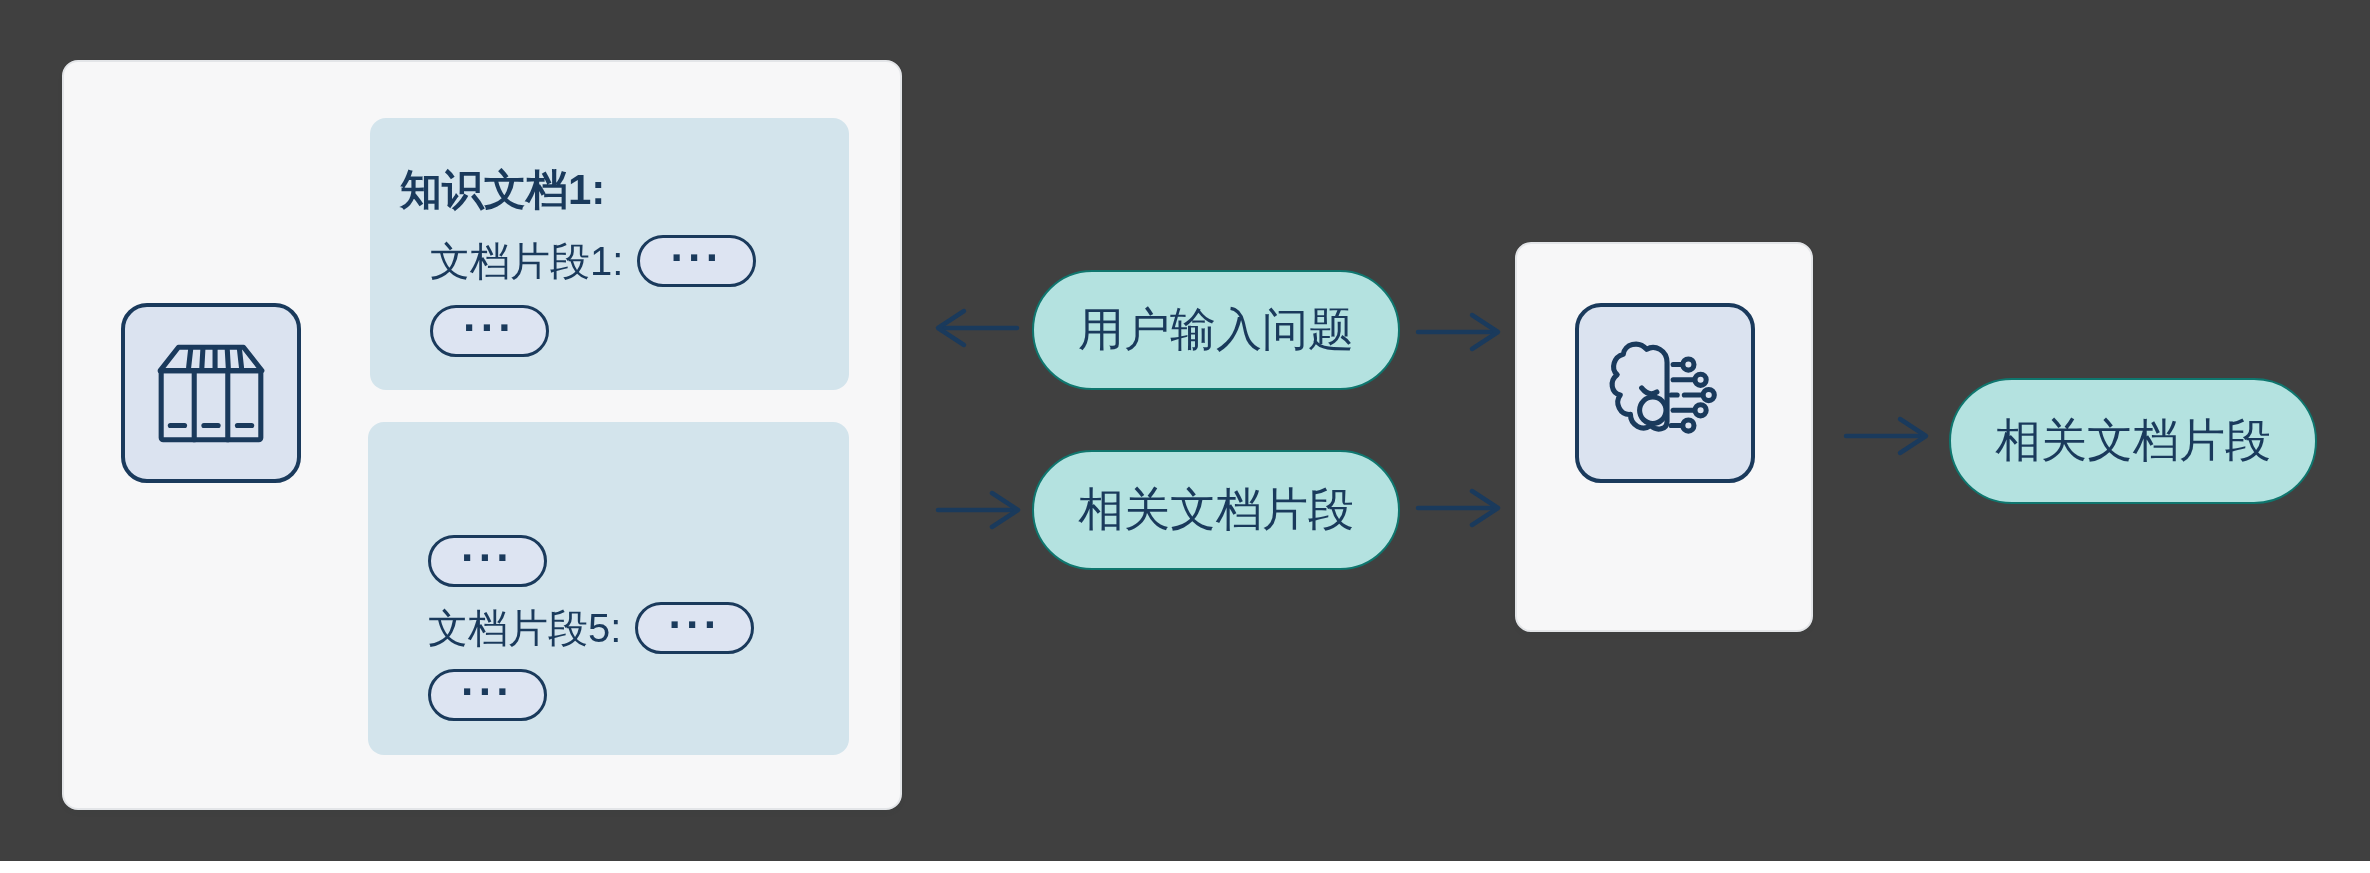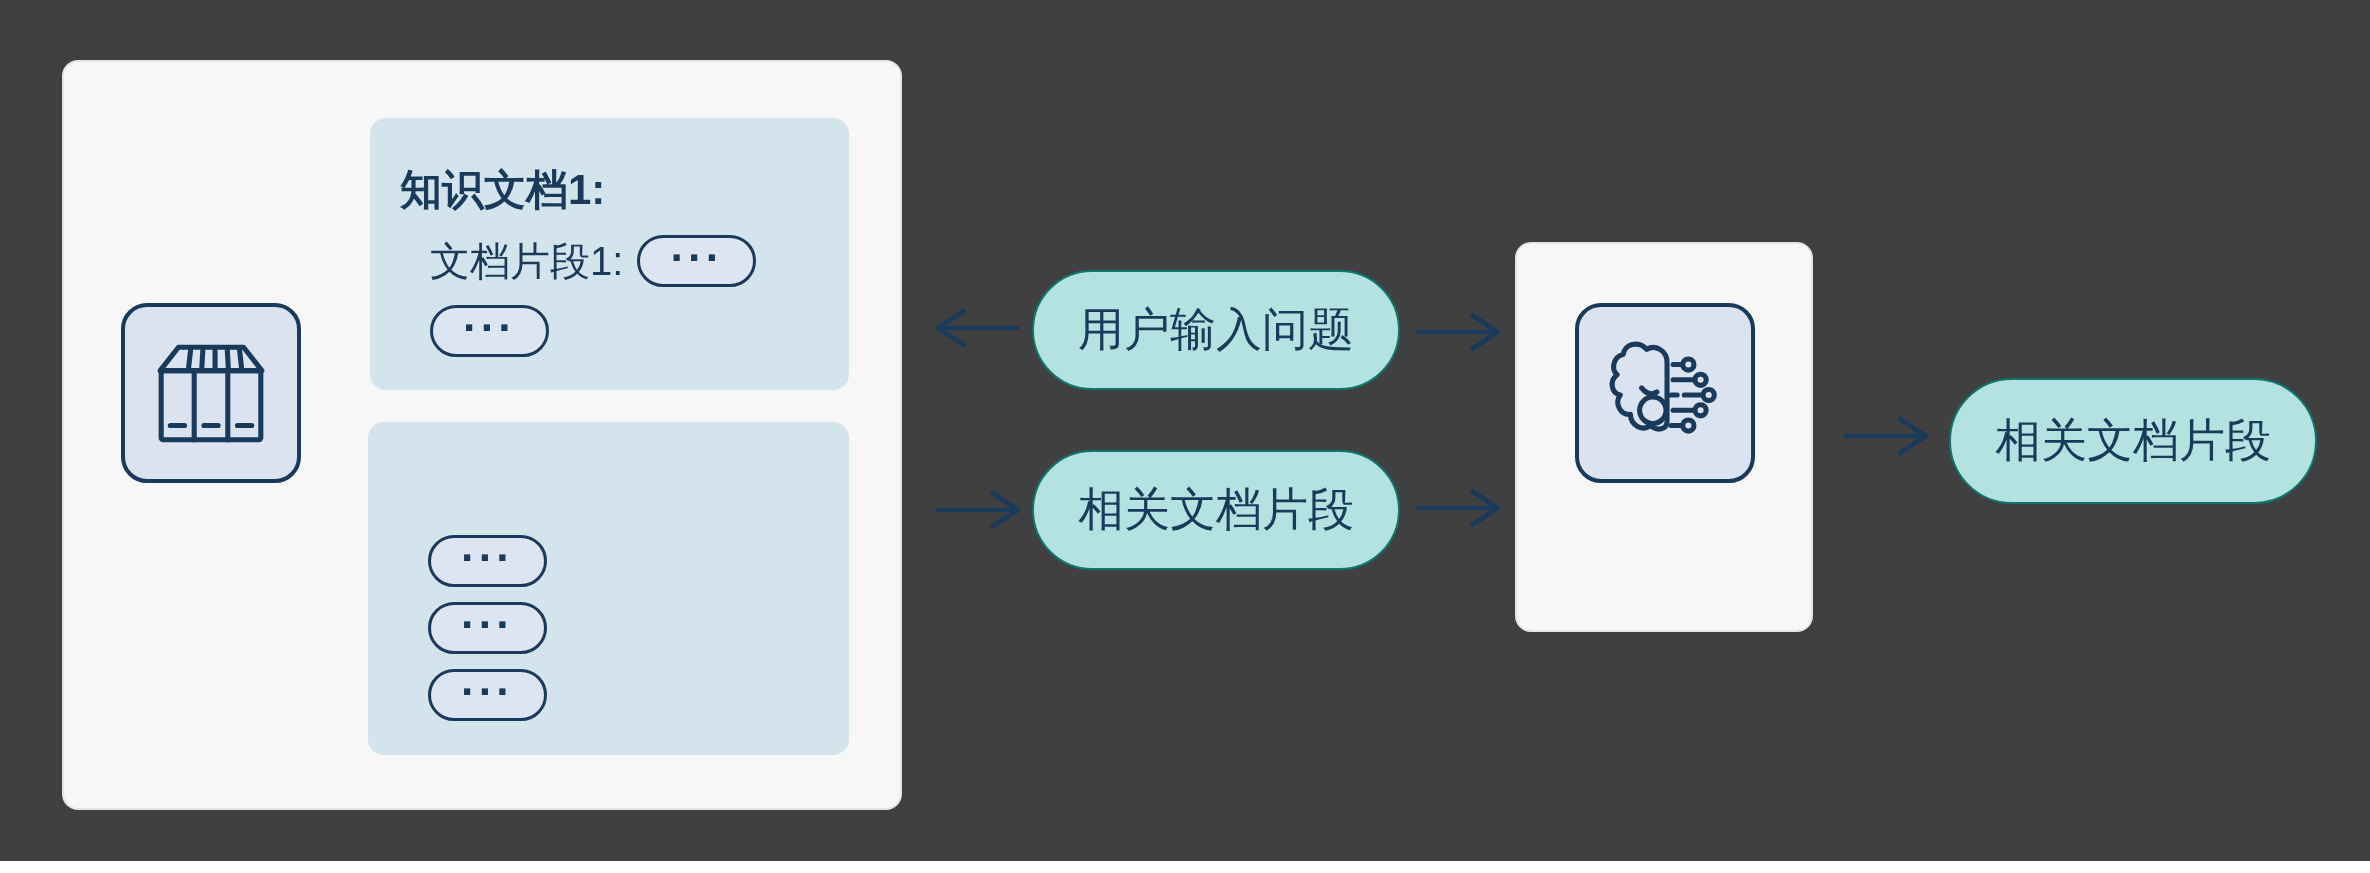--- a/index.html
+++ b/index.html
@@ -66,20 +66,21 @@
       </div>
     </div>
 
     <div class="doc-card doc-card-2">
       <div class="frag-row" style="top:112px;">
         <span class="frag-pill">
           <span class="frag-dots">···</span>
         </span>
       </div>
       <div class="frag-row" style="top:179px;">
+        <span class="frag-label">文档片段5:</span>
         <span class="frag-pill">
           <span class="frag-dots">···</span>
         </span>
       </div>
       <div class="frag-row" style="top:246px;">
         <span class="frag-pill">
           <span class="frag-dots">···</span>
         </span>
       </div>
     </div>

